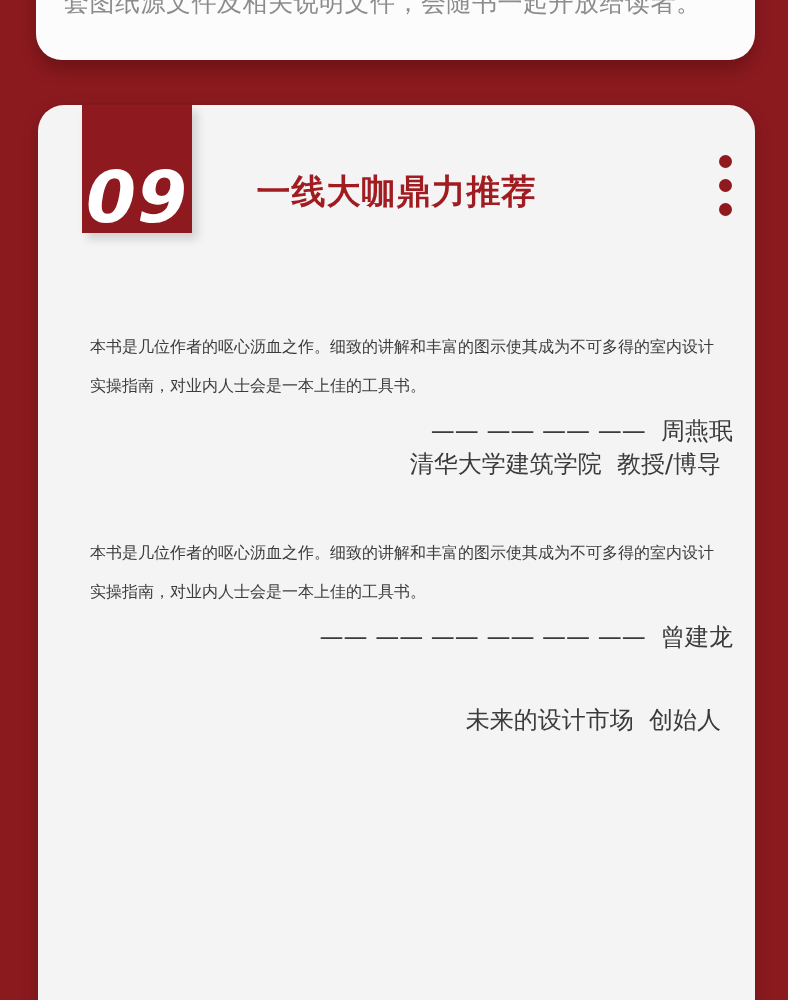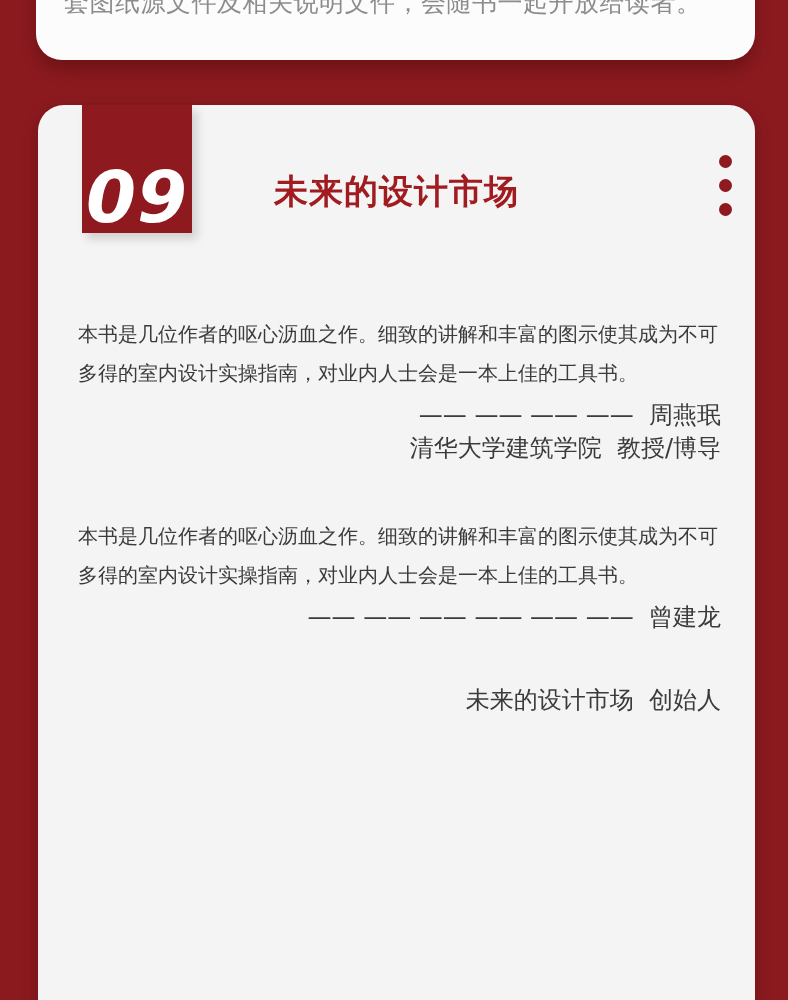--- a/index.html
+++ b/index.html
@@ -64,26 +64,26 @@
   .dots i{
     width:13px;height:13px;border-radius:50%;
     background:var(--badge-red);display:block;
   }
   
   .quotes{
     position:absolute;top:210px;left:40px;right:22px;
   }
   .quote{margin:0 0 55px 0;}
   .quote-text{
-    margin:0;
-    font-size:20px;line-height:39px;color:var(--text-dark);
+    margin:12px;
+    font-size:16px;line-height:39px;color:var(--text-dark);
     text-align:left;line-break:anywhere;word-break:break-all;
   }
   .quote-sign{
-    margin:8px 12px 0 0;
+    margin:8px 0 0 0;
     font-size:24px;line-height:28px;color:var(--text-dark);
     text-align:right;white-space:pre;
   }
   .quote-org{
     margin:5px 12px 0 0;
     font-size:24px;line-height:28px;color:var(--text-dark);
     text-align:right;white-space:pre;
   }
 </style>
 </head>
@@ -92,21 +92,21 @@
 <section class="top-card">
   <p>套图纸源文件及相关说明文件，会随书一起开放给读者。</p>
 </section>
 
 <section class="main-card">
 
   <header>
     <div class="badge">
       <span>09</span>
     </div>
-    <h2 class="section-title">未来的设计市场</h2>
+    <h2 class="section-title">一线大咖鼎力推荐</h2>
     <div class="dots">
       <i></i>
       <i></i>
       <i></i>
     </div>
   </header>
 
   <div class="quotes">
 
     <article class="quote">

